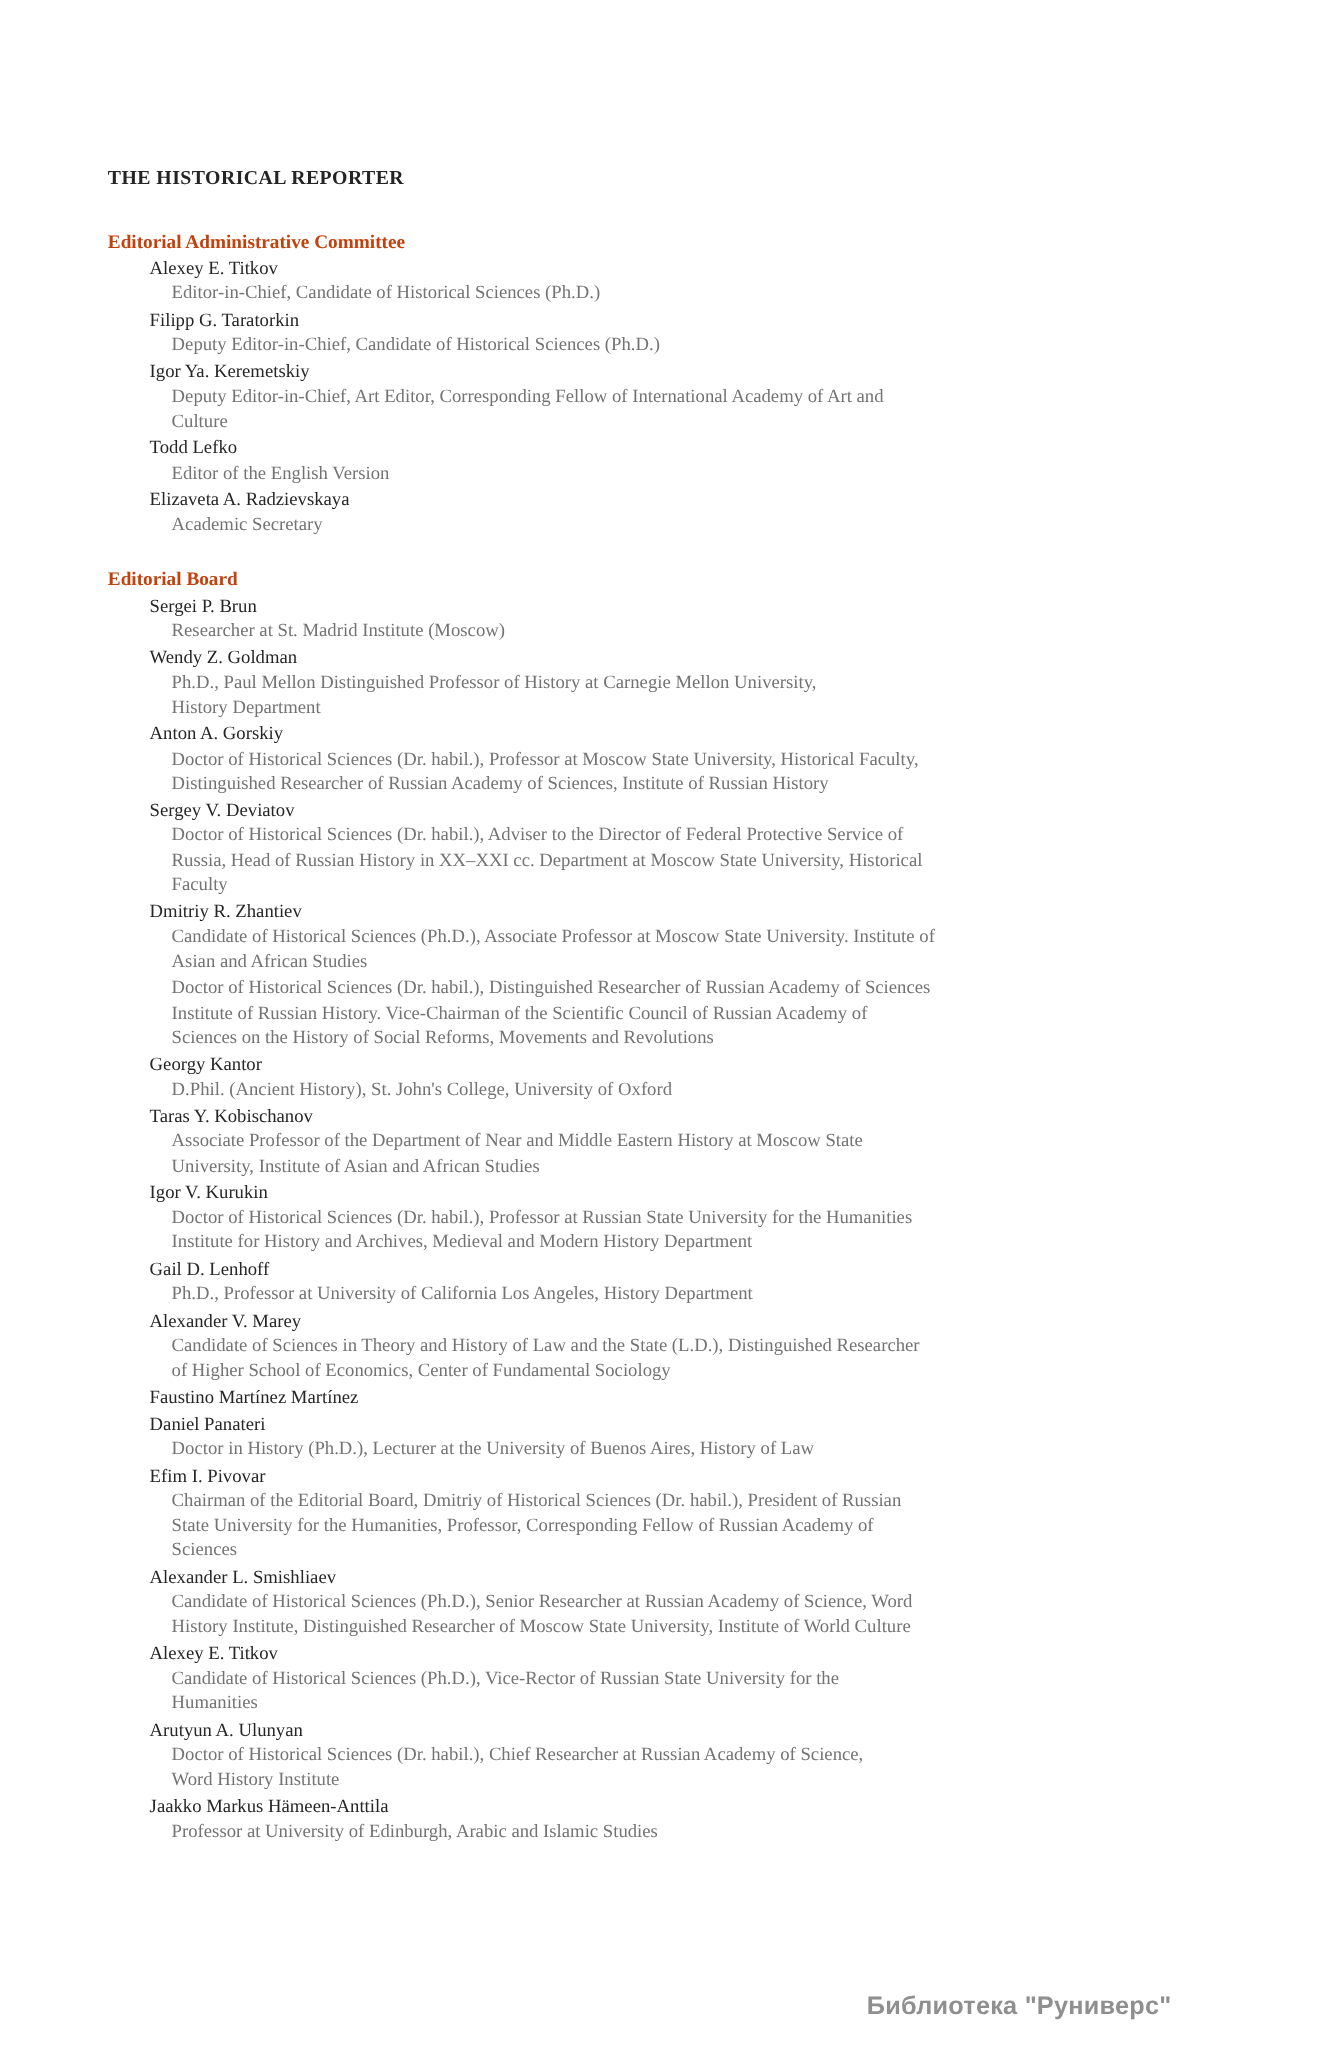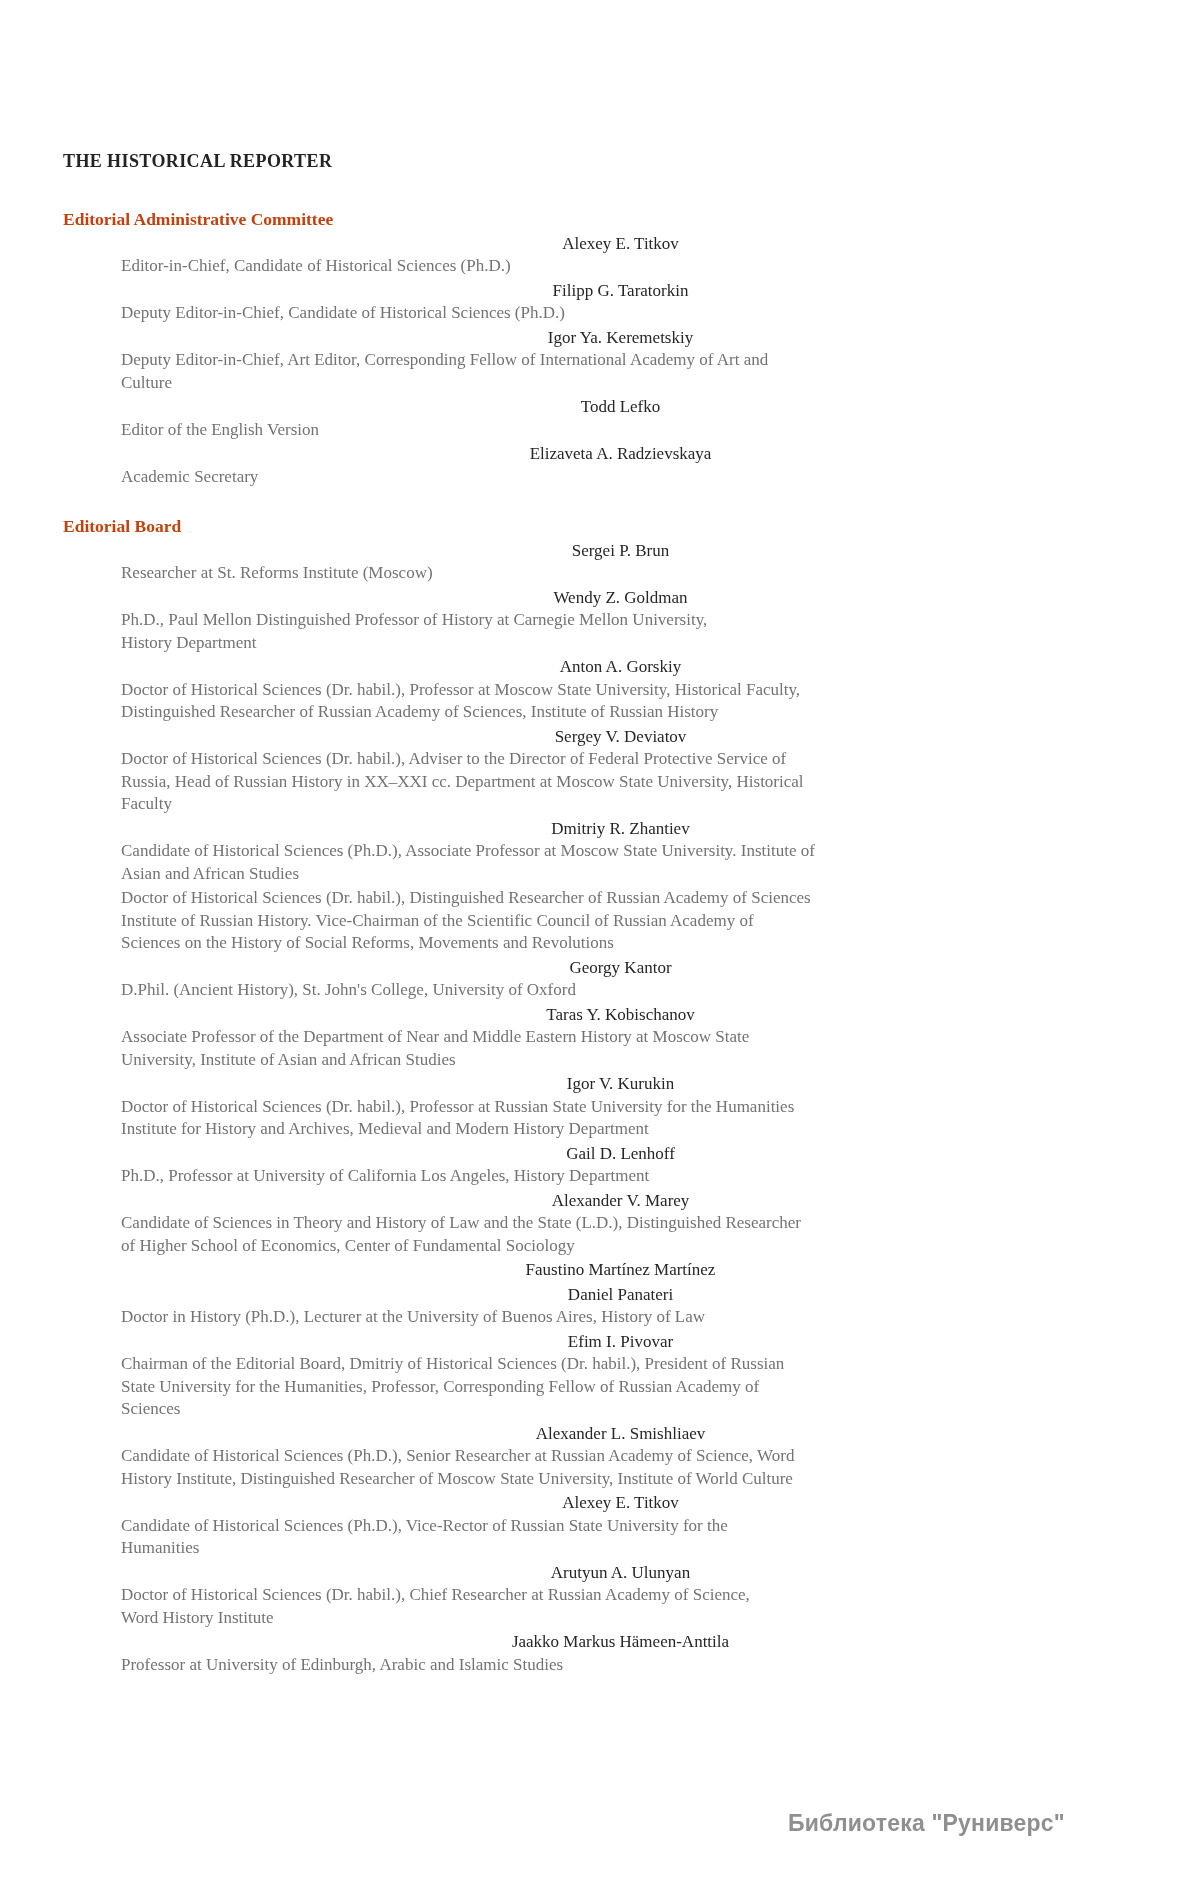--- a/index.html
+++ b/index.html
@@ -12,21 +12,21 @@
     height: 1877px;
     position: relative;
     font-family: "Liberation Serif", "DejaVu Serif", serif;
     color: #2b2b2b;
     overflow: hidden;
   }
   .page {
     box-sizing: border-box;
     width: 1200px;
     height: 1364px;
-    padding: 150px 60px 0 63px;
+    padding: 150px 60px 0 98px;
     position: relative;
   }
   .page-title {
     font-size: 18px;
     font-weight: bold;
     letter-spacing: 0.4px;
     color: #242424;
     margin: 0 0 36px 0;
     line-height: 22px;
   }
@@ -38,21 +38,20 @@
     color: #c2410c;
     margin: 0;
     line-height: 22.5px;
   }
   .member { margin-top: 2px; }
   .member-name {
     margin-left: 38px;
     font-size: 17px;
     line-height: 22.5px;
     color: #262626;
-    text-align: center;
   }
   .member-role {
     margin-left: 58px;
     font-size: 17px;
     line-height: 22.5px;
     color: #737373;
     white-space: pre-line;
     max-width: 790px;
   }
   .watermark {
@@ -101,21 +100,21 @@
     <div class="member-role">Academic Secretary</div>
   </div>
 </div>
   </section>
 
   <section class="section">
     <h2 class="section-heading">Editorial Board</h2>
     <div class="member-list">
   <div class="member">
     <div class="member-name">Sergei P. Brun</div>
-    <div class="member-role">Researcher at St. Reforms Institute (Moscow)</div>
+    <div class="member-role">Researcher at St. Madrid Institute (Moscow)</div>
   </div>
 
   <div class="member">
     <div class="member-name">Wendy Z. Goldman</div>
     <div class="member-role">Ph.D., Paul Mellon Distinguished Professor of History at Carnegie Mellon University,
 History Department</div>
   </div>
 
   <div class="member">
     <div class="member-name">Anton A. Gorskiy</div>

